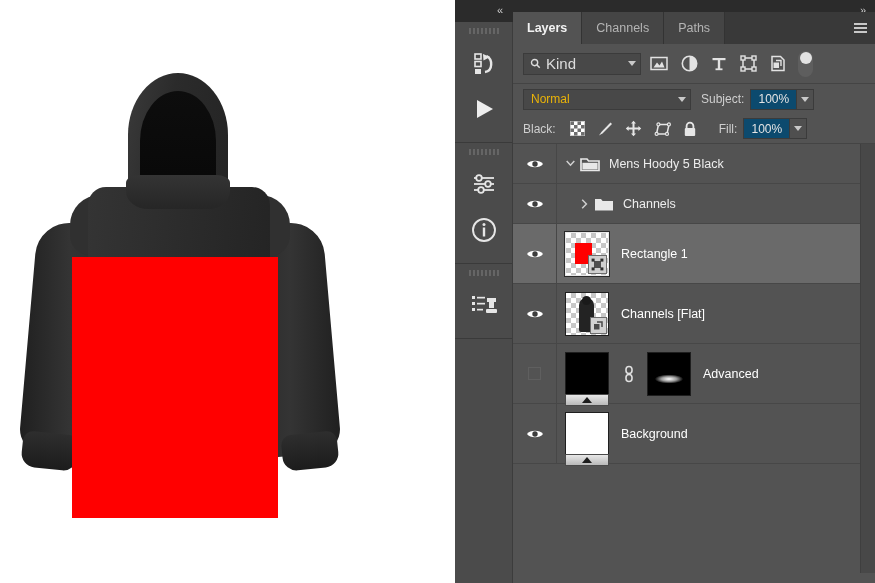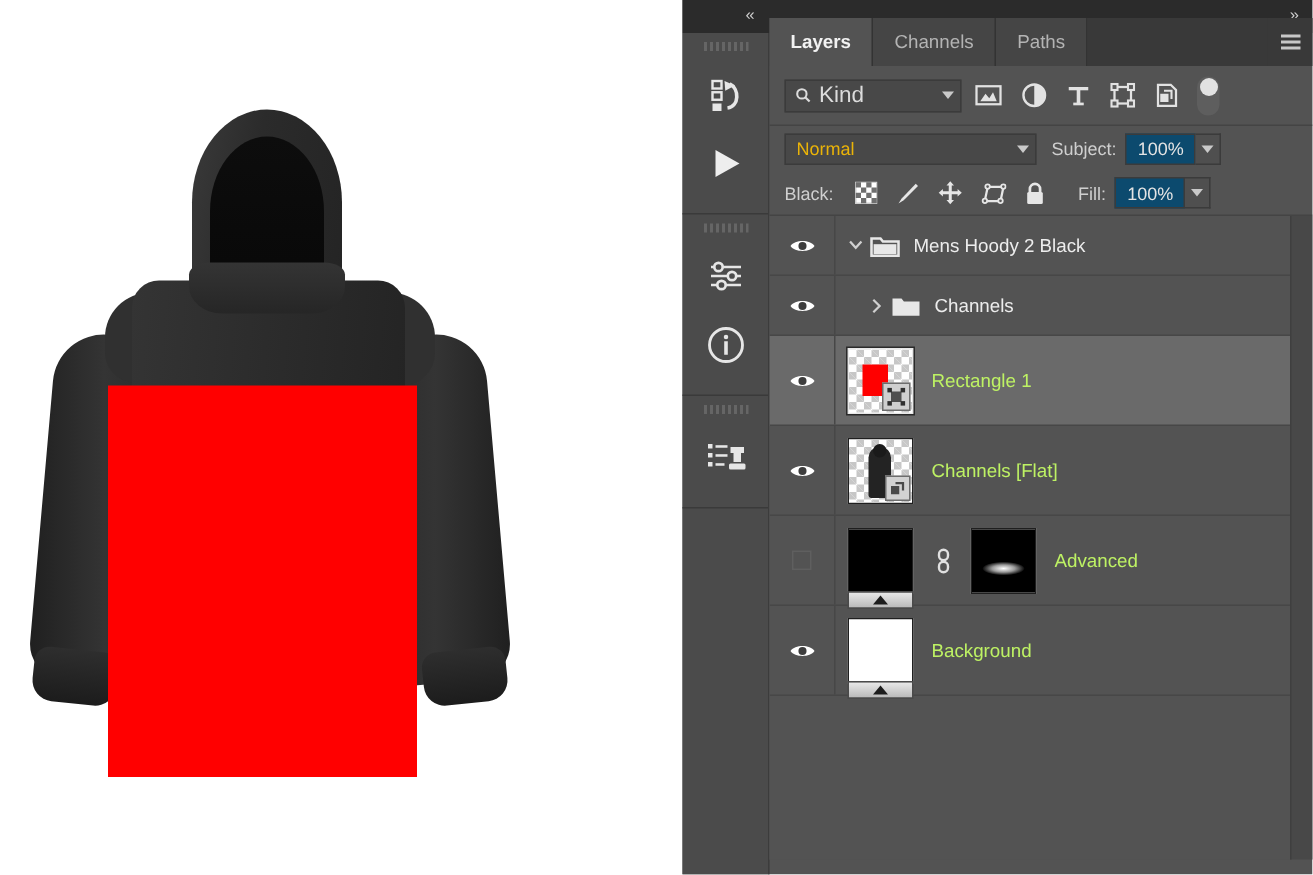--- a/index.html
+++ b/index.html
@@ -289,21 +289,21 @@
     flex: 1; display: flex; align-items: center;
     padding-left: 8px; min-width: 0;
   }
   .disc {
     width: 11px; display: flex; align-items: center; justify-content: center;
     margin-right: 4px; cursor: pointer;
   }
   .indent-1 { padding-left: 22px; }
   .folder-icon { margin-right: 9px; display: flex; align-items: center; }
   .layer-name {
-    font-size: 12.5px; color: #bef264; white-space: nowrap;
+    font-size: 12.5px; color: #ffffff; white-space: nowrap;
     overflow: hidden; text-overflow: ellipsis;
   }
   .layer-name.group { color: #ededed; }
 
   
   .thumb {
     position: relative;
     width: 44px; height: 44px;
     border: 1px solid #1f1f1f;
     margin-right: 12px;
@@ -612,21 +612,21 @@
               <svg width="9" height="7" viewBox="0 0 9 7">
                 <path d="M0.7 1 L4.5 5.2 L8.3 1" fill="none" stroke="#d0d0d0" stroke-width="1.5"></path>
               </svg>
             </span>
             <span class="folder-icon">
               <svg width="20" height="16" viewBox="0 0 20 16">
                 <path d="M1 3 h6 l1.6 2 H19 v9.5 H1 Z" fill="none" stroke="#e8e8e8" stroke-width="1.7"></path>
                 <rect x="2.4" y="6.8" width="15.2" height="6.6" fill="#e8e8e8"></rect>
               </svg>
             </span>
-            <span class="layer-name group">Mens Hoody 2 Black</span>
+            <span class="layer-name group">Mens Hoody 5 Black</span>
           </div>
         </div>
 
         <div class="layer-row">
           <div class="eye-cell">
             <svg width="18" height="12" viewBox="0 0 18 12">
               <path d="M1 6 C4 1.6 14 1.6 17 6 C14 10.4 4 10.4 1 6 Z" fill="#ffffff"></path>
               <circle cx="9" cy="6" r="2.7" fill="#3d3d3d"></circle>
             </svg>
           </div>

